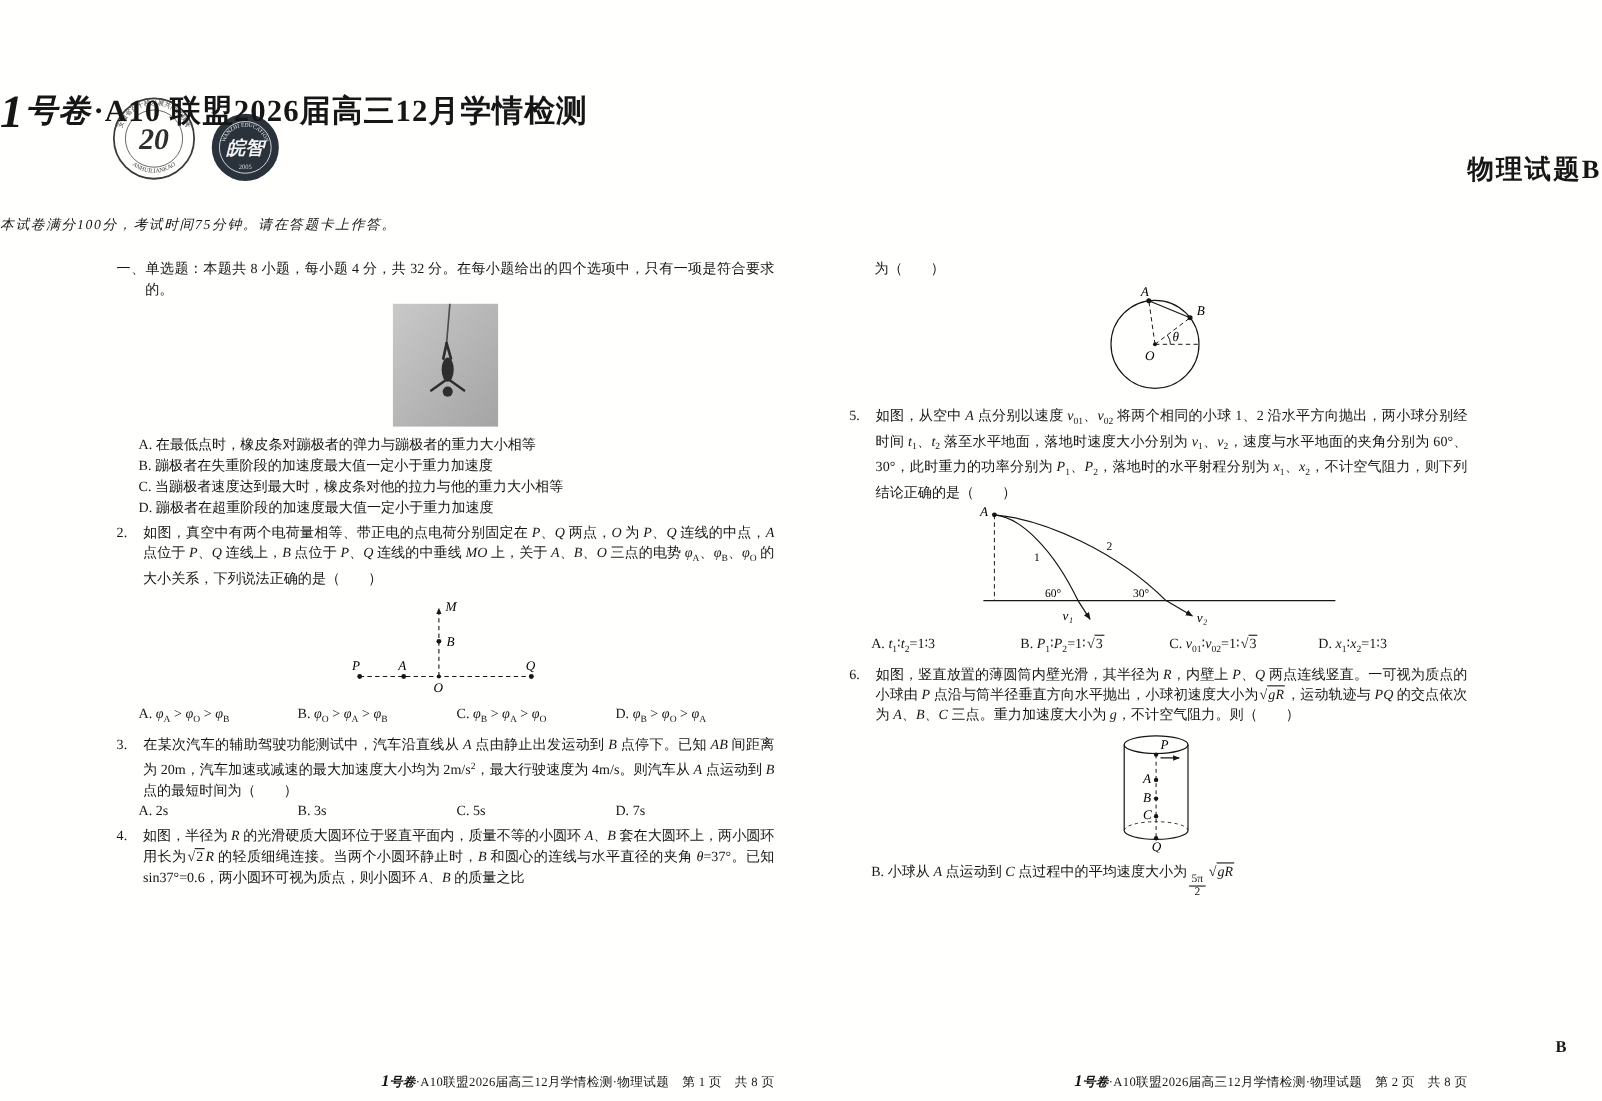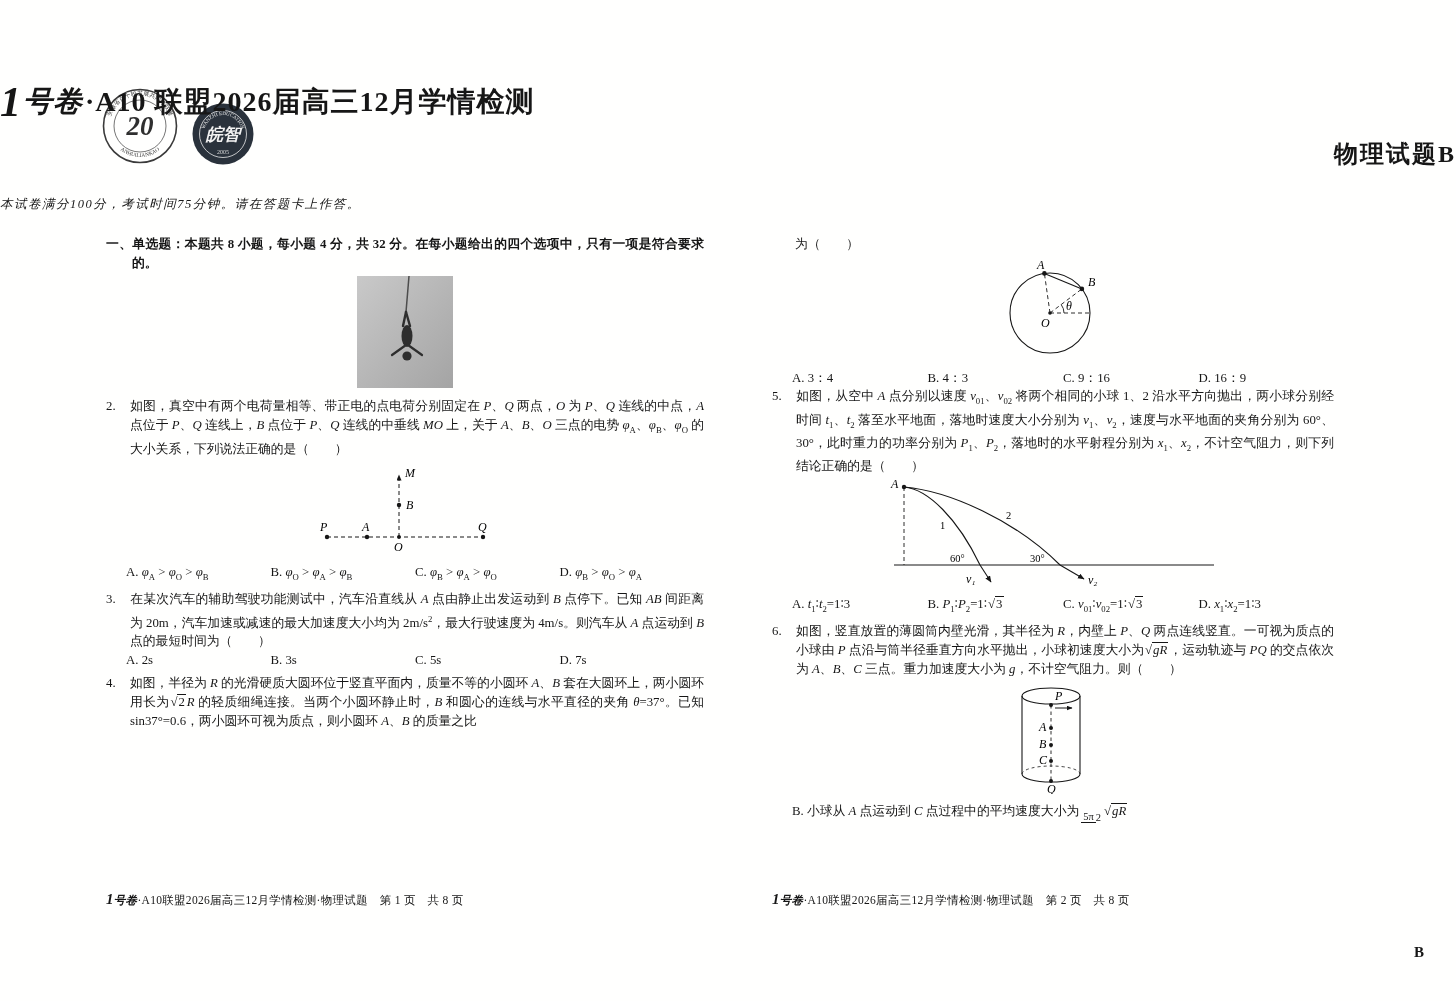--- a/index.html
+++ b/index.html
@@ -9,38 +9,38 @@
 .brand-one{font-style:italic;font-weight:bold;font-size:42px;vertical-align:-5px;margin-right:1px}
 .brand-script{font-style:italic;font-weight:bold;font-size:29px;margin-right:2px}
 .subtitle{position:absolute;top:138px;left:0;width:100%;text-align:right;font-weight:bold;font-size:24px;letter-spacing:2px}
 .note{position:absolute;top:196px;left:0;width:100%;text-align:left;font-size:12.5px;font-style:italic;letter-spacing:1.5px}
 .stamp{position:absolute}
 .stamp-left{left:102px;top:88px}
 .stamp-right{left:191px;top:102px}
 .col{position:absolute;top:235px;font-size:12.8px;line-height:18.8px;text-align:justify}
 .col-left{left:106px;width:598px}
 .col-right{left:772px;width:562px}
-.sec{font-weight:bold;padding-left:26px;text-indent:-26px;margin-bottom:3px}
+.sec{font-weight:normal;padding-left:26px;text-indent:-26px;margin-bottom:3px}
 .q{margin-bottom:4px}
 .qbody{padding-left:24px;text-indent:-24px}
 .qnum{display:inline-block;width:24px;text-indent:0}
 .qcont{margin-left:23px}
 .opt{margin-left:20px}
 .opt-row{display:grid;grid-template-columns:1fr 1fr 1fr 1fr;margin-left:20px}
 .qfig{text-align:center;margin:3px 0 2px 0}
-.footer{position:absolute;top:891px;font-size:11.5px;text-align:left;letter-spacing:.3px}
+.footer{position:absolute;top:975px;font-size:11.5px;text-align:right;letter-spacing:.3px}
 .footer-left{left:106px;width:598px}
 .footer-right{left:772px;width:562px}
 .fbrand{font-style:italic;font-weight:bold}
 .fbrand .one{font-size:15px}
 .corner{position:absolute;left:1414px;top:944px;font-size:15px;font-weight:bold}
 sub,sup{font-size:.68em}
 .sqrt{white-space:nowrap;margin:0 1px}
 .sqrt .rad{border-top:1px solid currentColor;padding:0 1px}
-.frac{display:inline-flex;flex-direction:row;align-items:center;line-height:1.05;font-size:.82em;vertical-align:-.55em;margin:0 2px}
+.frac{display:inline-flex;flex-direction:column;align-items:center;line-height:1.05;font-size:.82em;vertical-align:-.55em;margin:0 2px}
 .frac .fn{border-bottom:1px solid currentColor;padding:0 2px}
 svg .lbl{font-family:"Liberation Serif",serif;font-size:12px;font-style:italic}
 svg .lbl2{font-family:"Liberation Serif",serif;font-size:10.5px}
 </style>
 </head>
 <body>
 
 <svg class="stamp stamp-left" width="76" height="76" viewBox="0 0 76 76">
   <defs>
     <path id="sarcT" d="M38,38 m-31,0 a31,31 0 0 1 62,0"></path>
@@ -87,20 +87,26 @@
         <line x1="52" y1="0" x2="49" y2="36" stroke="#4d4d4d" stroke-width="1.5"></line>
         <g fill="#2e2e2e" stroke="#2e2e2e">
           <line x1="49" y1="36" x2="46" y2="50" stroke-width="2.4" stroke-linecap="round"></line>
           <line x1="49" y1="36" x2="53" y2="50" stroke-width="2.4" stroke-linecap="round"></line>
           <ellipse cx="50" cy="60" rx="5.5" ry="11" stroke="none"></ellipse>
           <line x1="49" y1="69" x2="35" y2="79" stroke-width="2.2" stroke-linecap="round"></line>
           <line x1="51" y1="69" x2="65" y2="79" stroke-width="2.2" stroke-linecap="round"></line>
           <circle cx="50" cy="80" r="4.6" stroke="none"></circle>
         </g>
       </svg>
+    </div>
+    <div>
+      <p class="opt">A. 在最低点时，橡皮条对蹦极者的弹力与蹦极者的重力大小相等</p>
+      <p class="opt">B. 蹦极者在失重阶段的加速度最大值一定小于重力加速度</p>
+      <p class="opt">C. 当蹦极者速度达到最大时，橡皮条对他的拉力与他的重力大小相等</p>
+      <p class="opt">D. 蹦极者在超重阶段的加速度最大值一定小于重力加速度</p>
     </div>
   </section>
 
   <section class="q">
     <p class="qbody"><span class="qnum">2.</span><span>如图，真空中有两个电荷量相等、带正电的点电荷分别固定在 <i>P</i>、<i>Q</i> 两点，<i>O</i> 为 <i>P</i>、<i>Q</i> 连线的中点，<i>A</i> 点位于 <i>P</i>、<i>Q</i> 连线上，<i>B</i> 点位于 <i>P</i>、<i>Q</i> 连线的中垂线 <i>MO</i> 上，关于 <i>A</i>、<i>B</i>、<i>O</i> 三点的电势 <i>φ</i><sub>A</sub>、<i>φ</i><sub>B</sub>、<i>φ</i><sub>O</sub> 的大小关系，下列说法正确的是（　　）</span></p>
     <div class="qfig">
       <svg width="180" height="94" viewBox="0 0 180 94">
         <defs>
             <marker id="m2" markerWidth="7" markerHeight="6" refX="5.5" refY="2.5" orient="auto">
               <path d="M0,0 L6,2.5 L0,5 Z" fill="#161616"></path>
@@ -166,26 +172,20 @@
           <circle cx="103.9" cy="31.9" r="2.3"></circle>
           <circle cx="72" cy="56" r="1.8"></circle>
       </g>
       <text class="lbl" x="59" y="12">A</text>
       <text class="lbl" x="110" y="29">B</text>
       <text class="lbl" x="63" y="70">O</text>
       <text class="lbl" x="88" y="53">θ</text>
     </svg>
   </div>
 
-  <div class="opt-row">
-    <span>A. 3：4</span>
-    <span>B. 4：3</span>
-    <span>C. 9：16</span>
-    <span>D. 16：9</span>
-  </div>
 
   <section class="q">
     <p class="qbody"><span class="qnum">5.</span><span>如图，从空中 <i>A</i> 点分别以速度 <i>v</i><sub>01</sub>、<i>v</i><sub>02</sub> 将两个相同的小球 1、2 沿水平方向抛出，两小球分别经时间 <i>t</i><sub>1</sub>、<i>t</i><sub>2</sub> 落至水平地面，落地时速度大小分别为 <i>v</i><sub>1</sub>、<i>v</i><sub>2</sub>，速度与水平地面的夹角分别为 60°、30°，此时重力的功率分别为 <i>P</i><sub>1</sub>、<i>P</i><sub>2</sub>，落地时的水平射程分别为 <i>x</i><sub>1</sub>、<i>x</i><sub>2</sub>，不计空气阻力，则下列结论正确的是（　　）</span></p>
     <div class="qfig">
       <svg width="330" height="108" viewBox="0 0 330 108">
         <defs>
             <marker id="m5" markerWidth="7" markerHeight="6" refX="5.5" refY="2.5" orient="auto">
               <path d="M0,0 L6,2.5 L0,5 Z" fill="#161616"></path>
             </marker>
           </defs>

